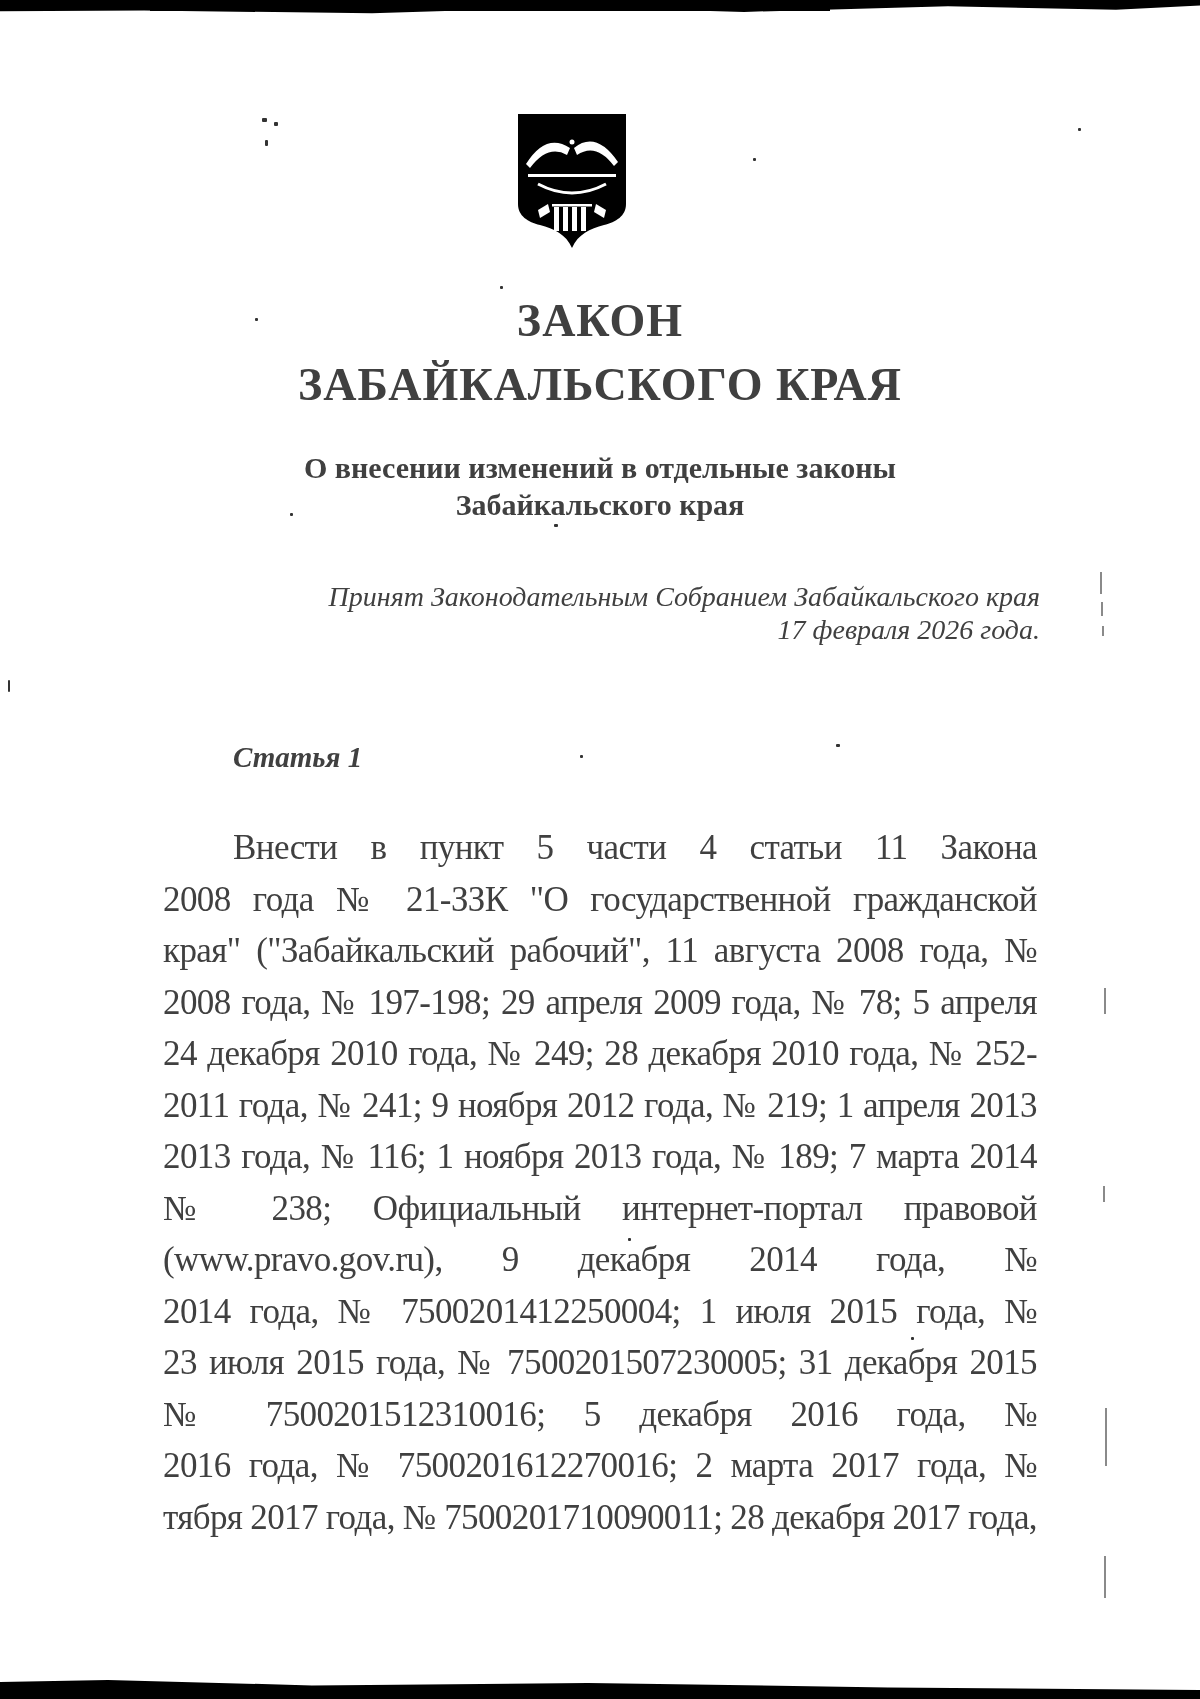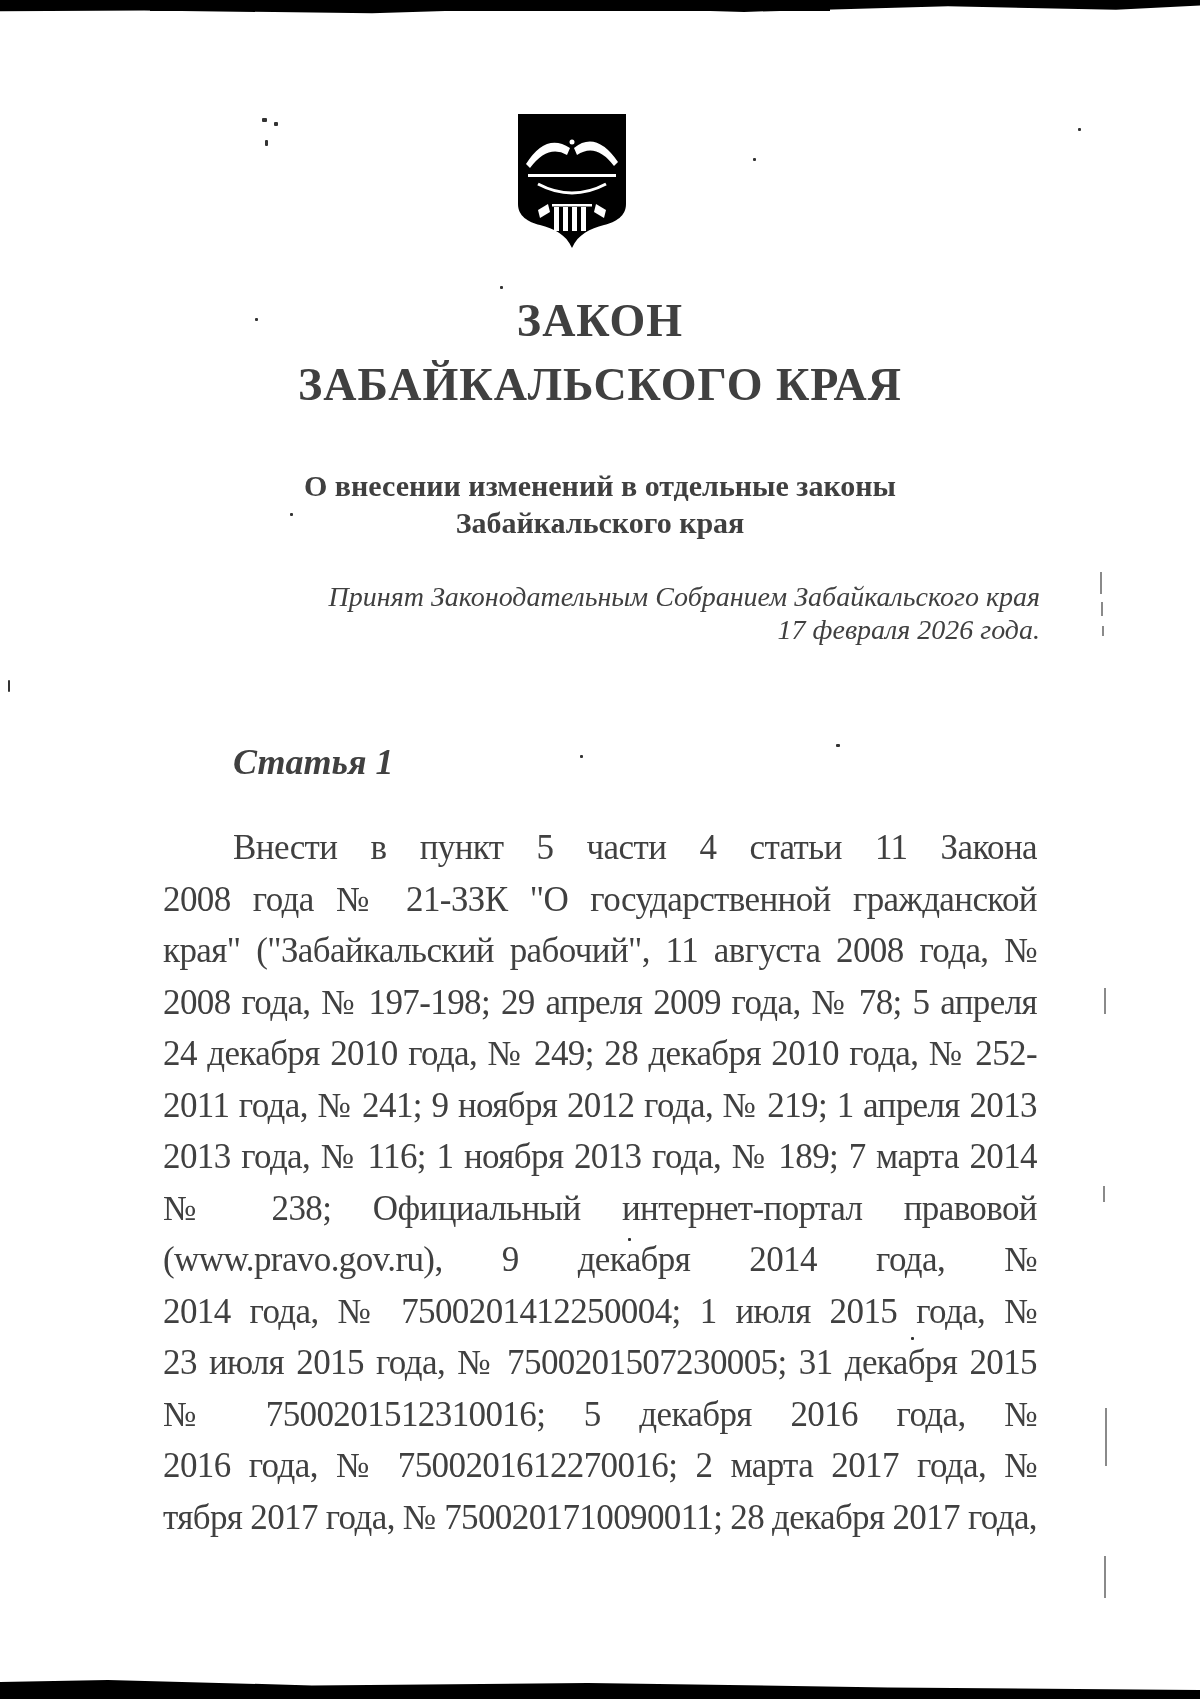--- a/index.html
+++ b/index.html
@@ -29,26 +29,26 @@
   .dash-artifact { position:absolute; width:2px; background:#8a8a8a; }
 
   
   .emblem { position:absolute; left:512px; top:112px; width:120px; height:140px; }
 
   
   .center-block { position:absolute; left:160px; width:880px; text-align:center; }
   .law-title { font-weight:bold; font-size:46px; letter-spacing:1px; line-height:1; }
   .t1 { top:298px; }
   .t2 { top:362px; }
-  .subject { top:467px; font-weight:bold; font-size:30px; line-height:37px; }
+  .subject { top:449px; font-weight:bold; font-size:30px; line-height:37px; }
   .adopted { top:580px; font-style:italic; font-size:28px; line-height:33px;text-align:right; }
 
   .article-heading {
     position:absolute; left:233px; top:741px;
-    font-weight:bold; font-style:italic; font-size:36px;
+    font-weight:bold; font-style:italic; font-size:29px;
   }
 
   
   .body-text {
     position:absolute; left:163px; top:822px; width:874px;
     font-size:35px; line-height:51.5px;
     letter-spacing:-0.6px; word-spacing:-1px;
   }
   .body-line {
     text-align:justify;

